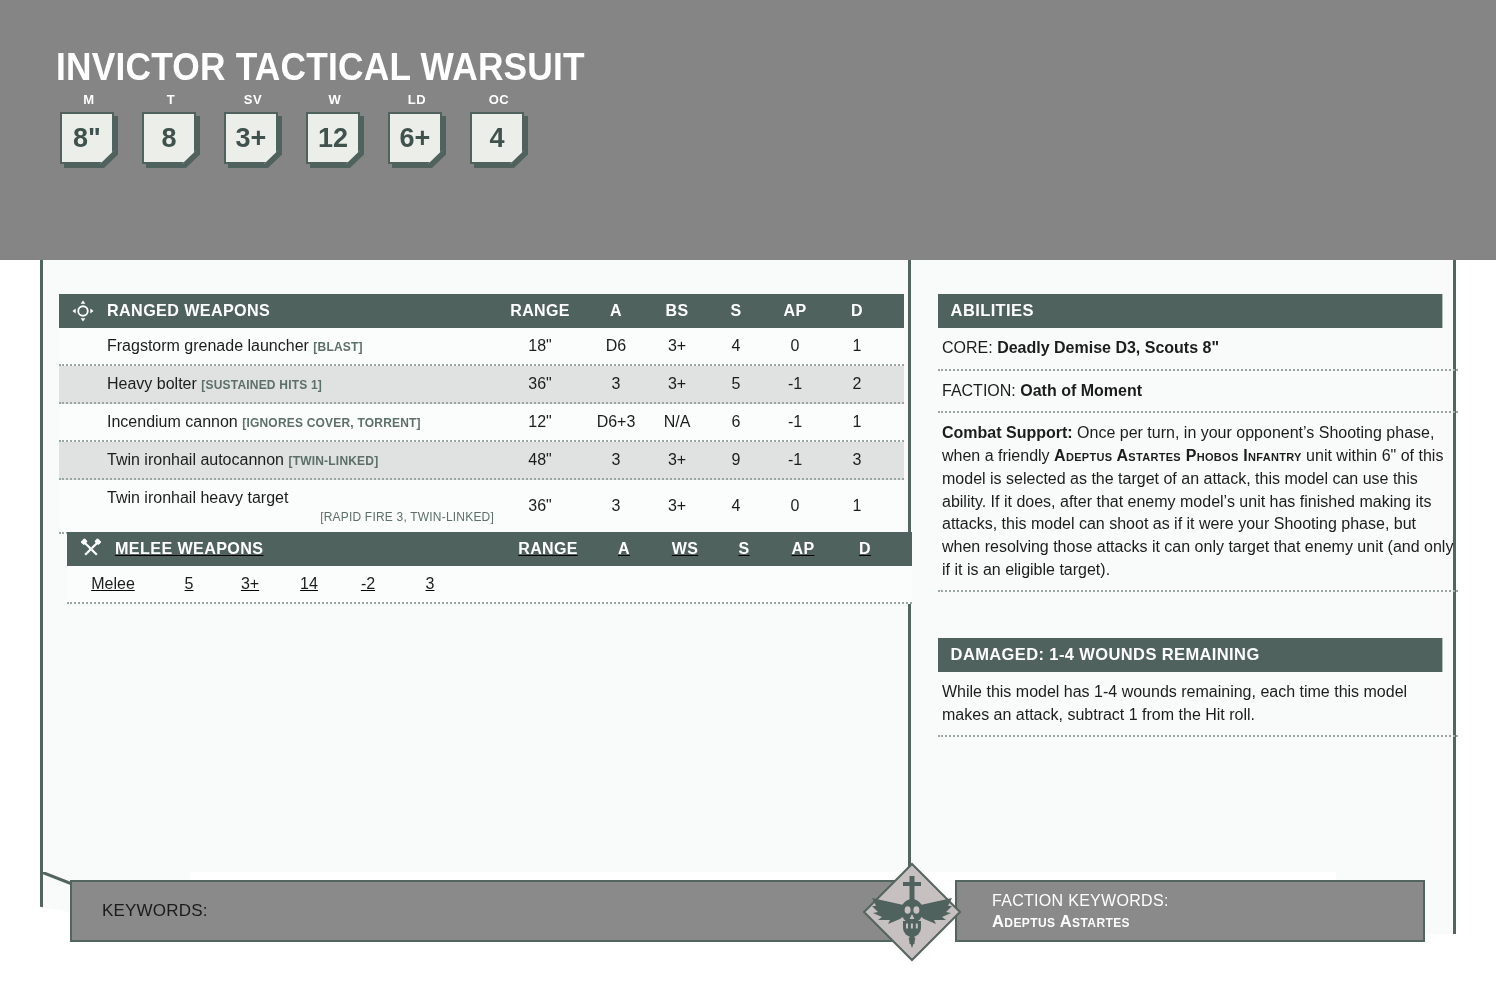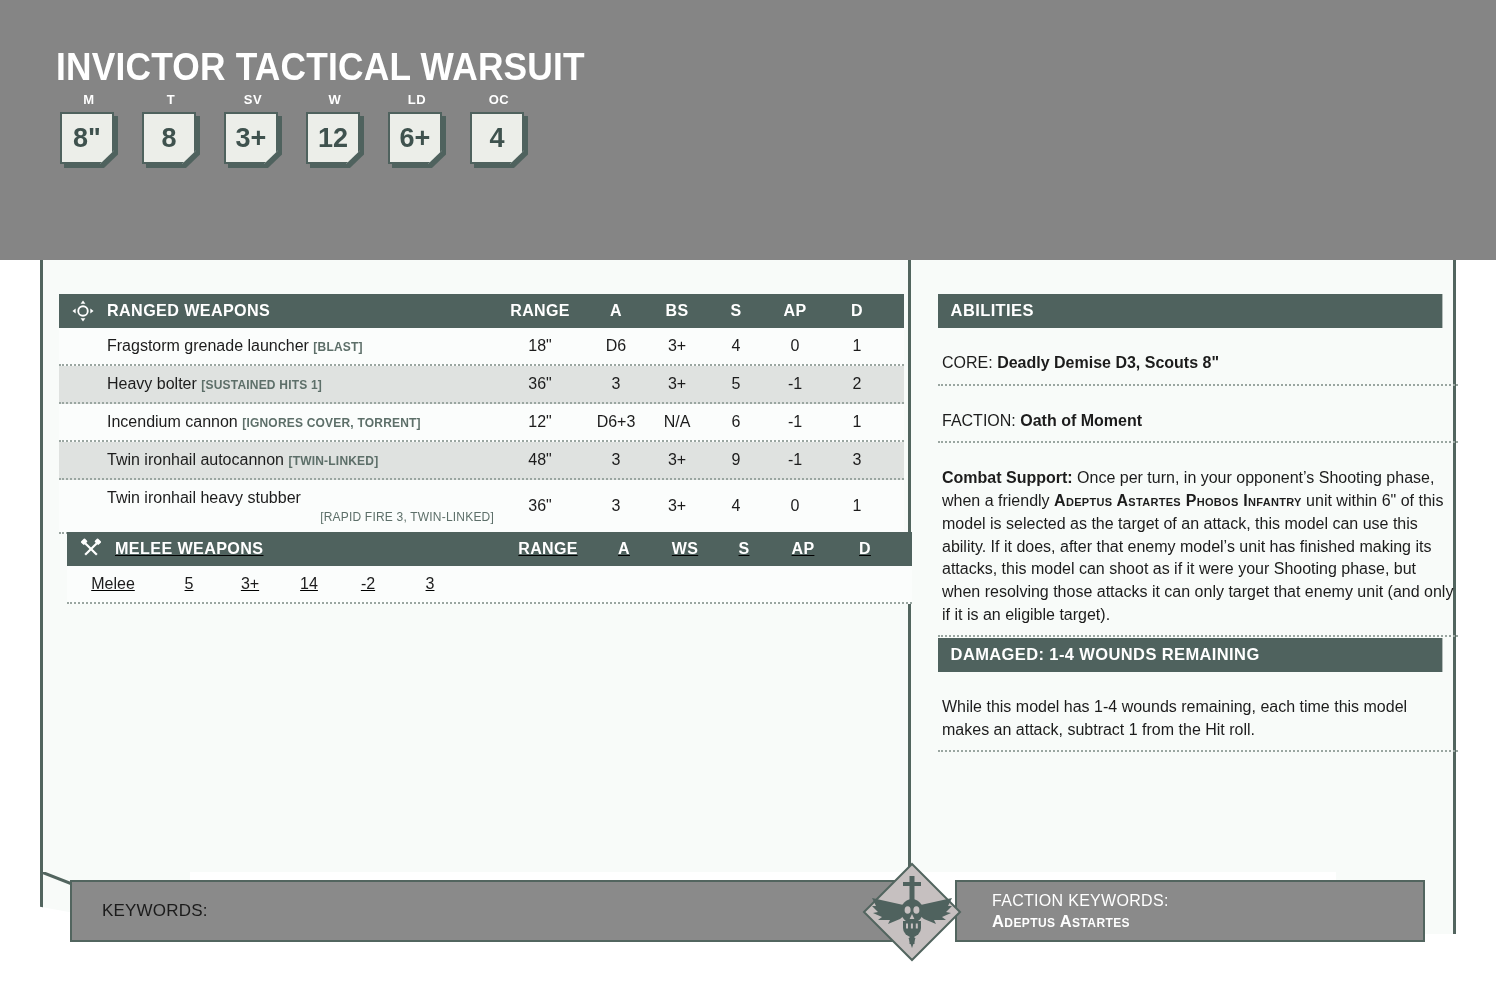--- a/index.html
+++ b/index.html
@@ -225,21 +225,21 @@
     font-weight: bold;
     letter-spacing: 0.4px;
     display: flex;
     align-items: center;
     padding-left: 13px;
     box-sizing: border-box;
     transform: scaleX(0.97);
     transform-origin: left center;
   }
   .ability-row {
-    padding: 24px 4px 9px 4px;
+    padding: 9px 4px 9px 4px;
     border-bottom: 2px dotted #9aa6a1;
     font-size: 16px;
     color: #1c1c1c;
     line-height: 1.42;
   }
   .ability-row b { font-weight: bold; }
   .kw-caps {
     font-weight: bold;
     font-variant: small-caps;
     letter-spacing: 0.3px;
@@ -404,21 +404,21 @@
           <div class="name-cell"><span class="wname">Twin ironhail autocannon</span> <span class="wtrait">[TWIN-LINKED]</span></div>
           <div class="stat-cell c-range">48"</div>
           <div class="stat-cell c-a">3</div>
           <div class="stat-cell c-skill">3+</div>
           <div class="stat-cell c-s">9</div>
           <div class="stat-cell c-ap">-1</div>
           <div class="stat-cell c-d">3</div>
           <div class="pad-r"></div>
         </div>
         <div class="w-row tall">
-          <div class="name-cell"><span class="wname">Twin ironhail heavy stubber</span><span class="wtrait-block">[RAPID FIRE 3, TWIN-LINKED]</span></div>
+          <div class="name-cell"><span class="wname">Twin ironhail heavy target</span><span class="wtrait-block">[RAPID FIRE 3, TWIN-LINKED]</span></div>
           <div class="stat-cell c-range">36"</div>
           <div class="stat-cell c-a">3</div>
           <div class="stat-cell c-skill">3+</div>
           <div class="stat-cell c-s">4</div>
           <div class="stat-cell c-ap">0</div>
           <div class="stat-cell c-d">1</div>
           <div class="pad-r"></div>
         </div>
       </div>
   </div>

